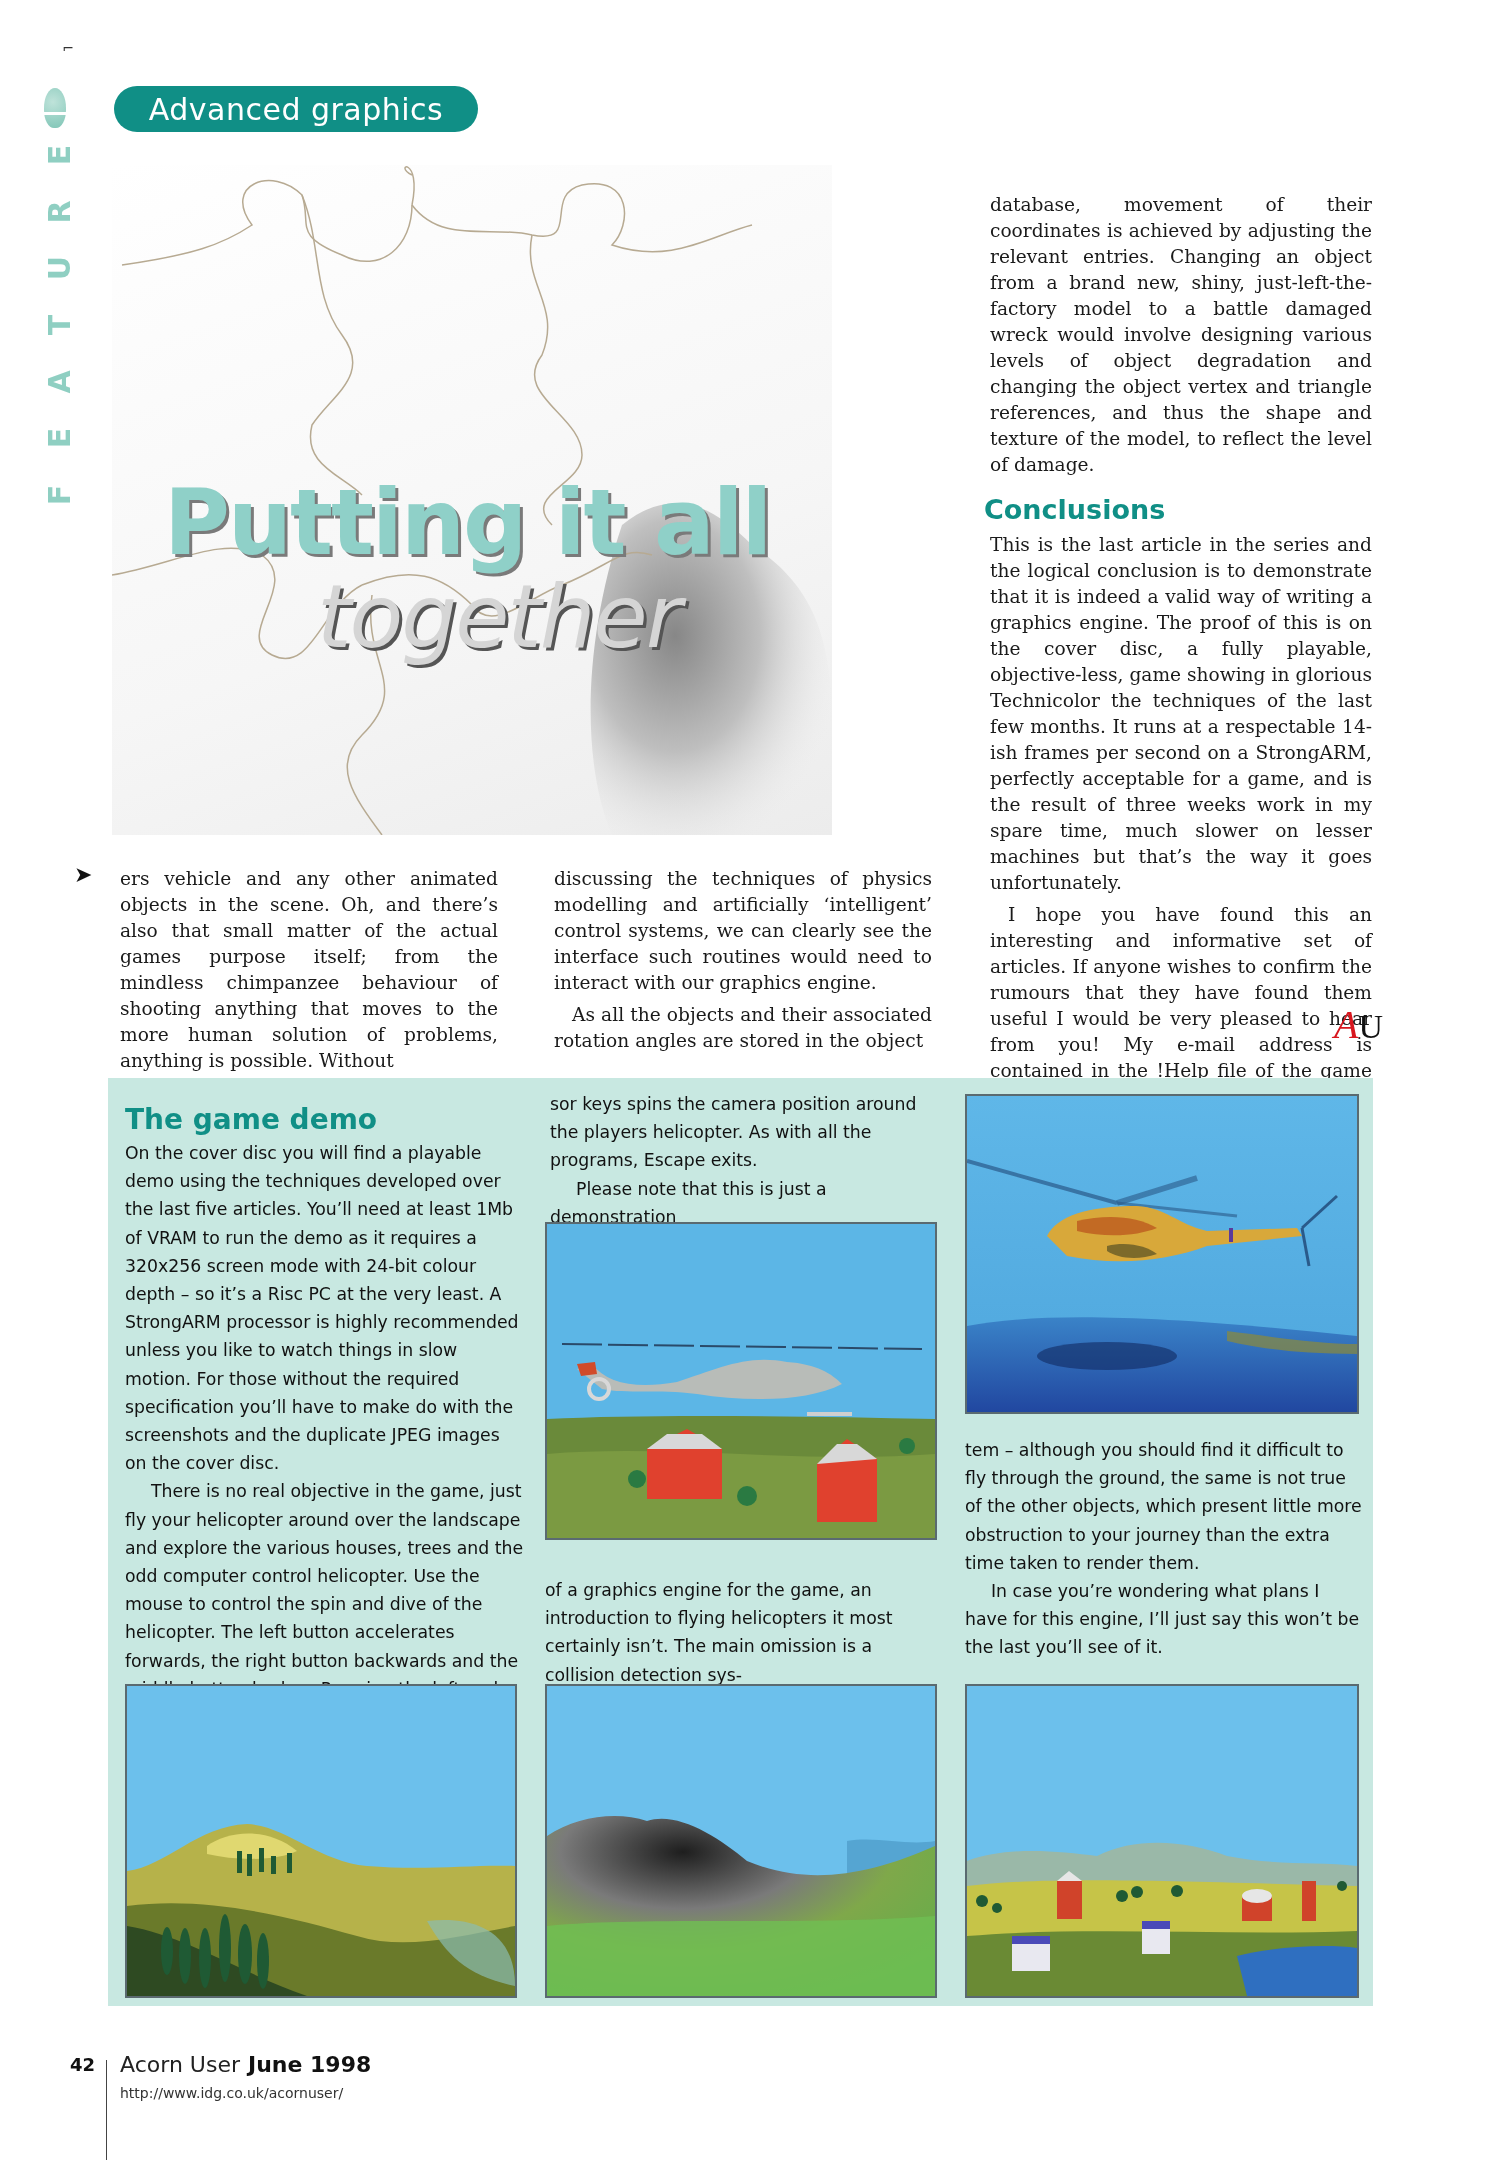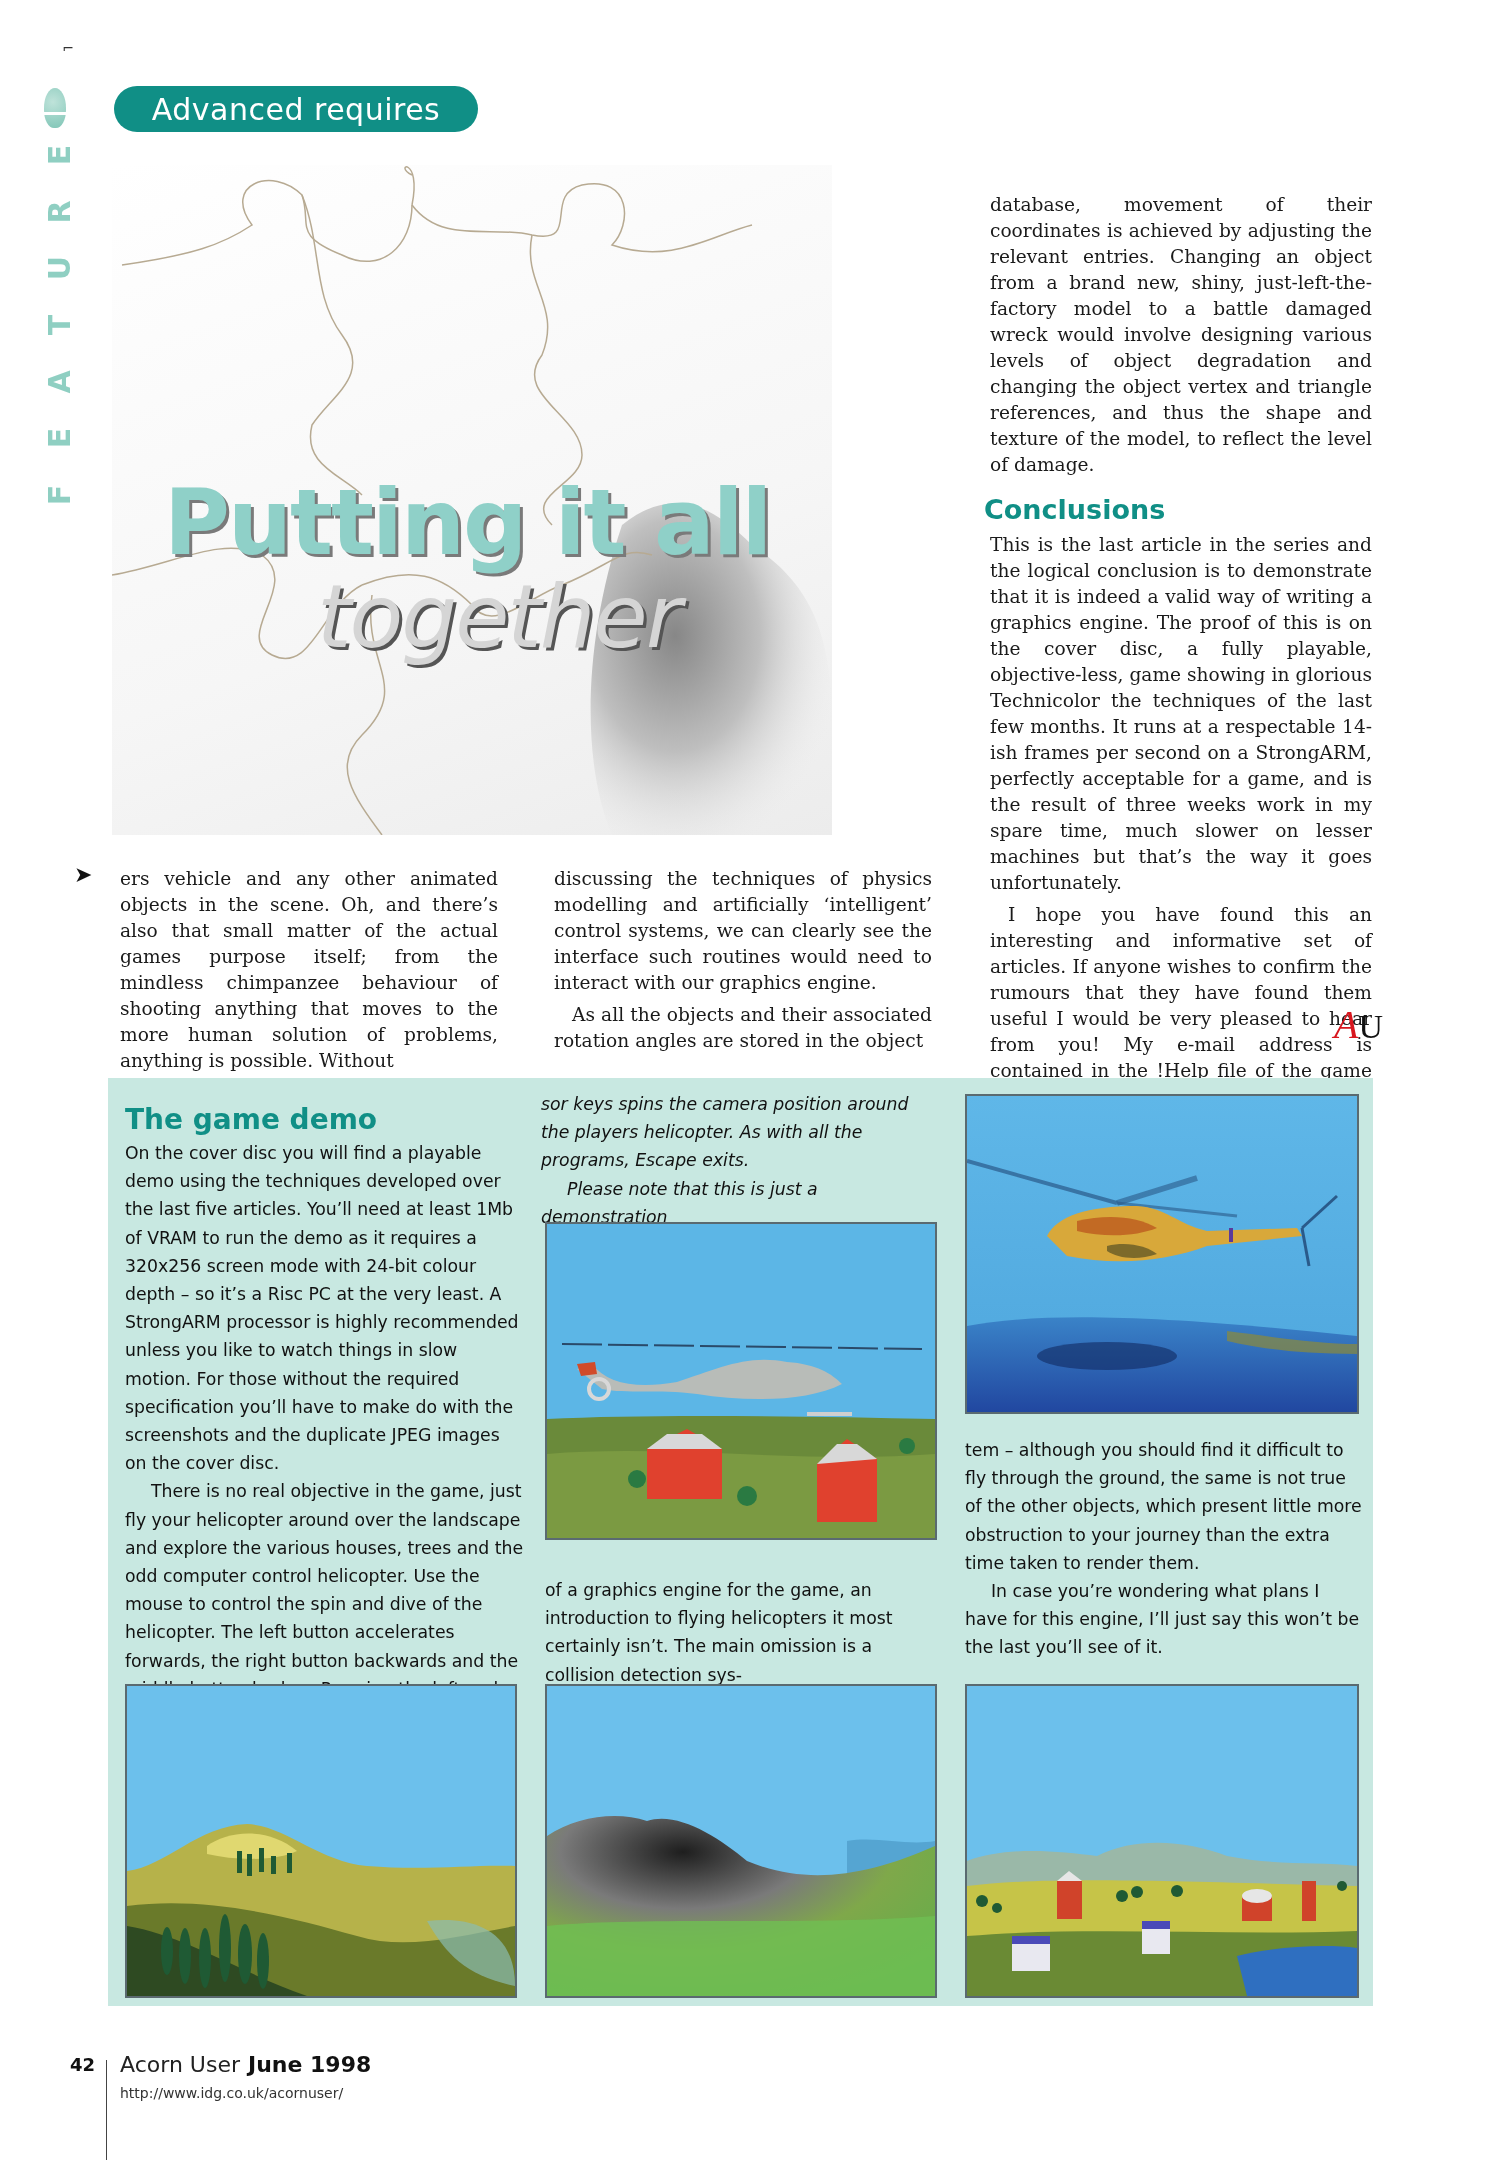--- a/index.html
+++ b/index.html
@@ -35,21 +35,21 @@
   .signoff .a { color:#d8161e; font-style:italic; }
   .signoff .u { color:#111; font-size:34px; }
 
   
   .boxout { left:108px; top:1078px; width:1265px; height:928px; background:#c8e8e1; }
   .box-col { position:absolute; font-family:"DejaVu Sans", sans-serif; font-size:17.3px; line-height:28.2px; color:#111; }
   .box-col p { margin:0; }
   .box-col p.indent { text-indent:26px; }
   .box-title { font-family:"DejaVu Sans", sans-serif; font-weight:bold; font-size:28px; color:#108f86; line-height:34px; margin-bottom:2px;margin-top:17px; }
   .bc1 { left:17px; top:8px; width:400px; }
-  .bc2a { left:433px; top:12px; width:400px;font-style:italic; }
+  .bc2a { left:442px; top:12px; width:400px; }
   .bc2b { left:437px; top:498px; width:400px; }
   .bc3 { left:857px; top:358px; width:400px; }
 
   .shot { position:absolute; border:2px solid #5a6a70; overflow:hidden; background:#6fc3ec; }
   .shot svg { display:block; }
   .s1 { left:857px; top:16px; width:390px; height:316px; }
   .s2 { left:437px; top:144px; width:388px; height:314px; }
   .s3 { left:17px; top:606px; width:388px; height:310px; }
   .s4 { left:437px; top:606px; width:388px; height:310px; }
   .s5 { left:857px; top:606px; width:390px; height:310px; }
@@ -71,21 +71,21 @@
   <span>F</span>
   <span>E</span>
   <span>A</span>
   <span>T</span>
   <span>U</span>
   <span>R</span>
   <span>E</span>
 </div>
 <div class="abs gutter-rule"></div>
 
-<div class="abs section-pill">Advanced requires</div>
+<div class="abs section-pill">Advanced graphics</div>
 
 <div class="abs hero">
   <svg width="720" height="670" viewBox="0 0 720 670">
     <defs>
       <radialGradient id="shadowPiece" cx="0.35" cy="0.4" r="0.7">
         <stop offset="0" stop-color="#7b7b7b"></stop>
         <stop offset="0.5" stop-color="#b9b9b9"></stop>
         <stop offset="1" stop-color="#eeeeee" stop-opacity="0"></stop>
       </radialGradient>
     </defs>

